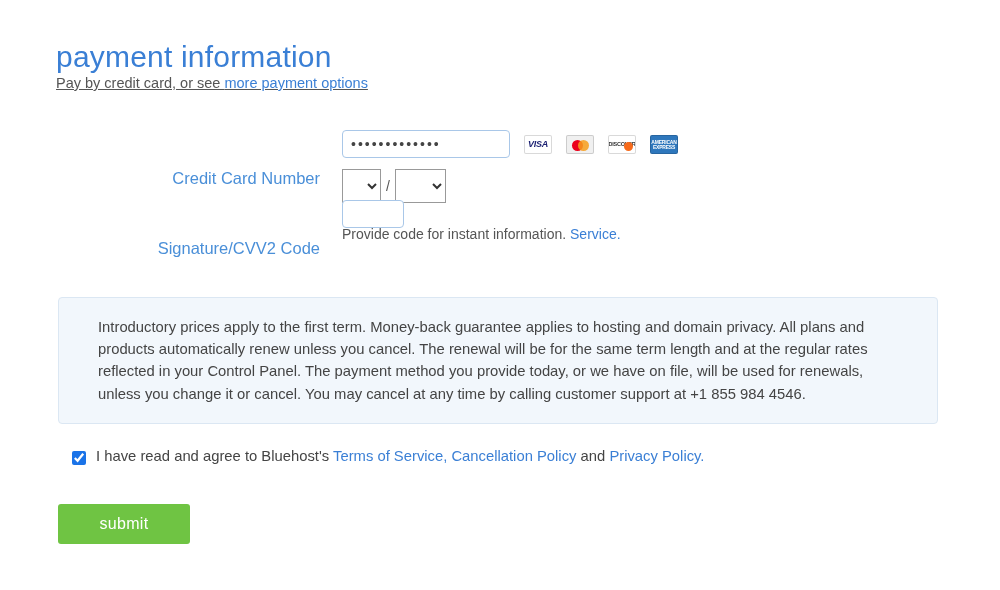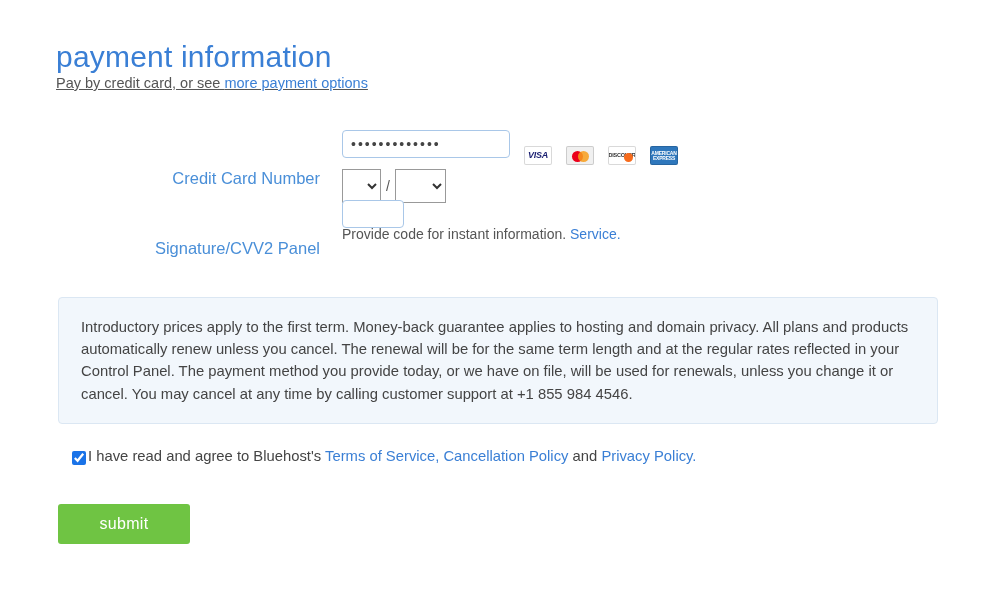--- a/index.html
+++ b/index.html
@@ -78,21 +78,21 @@
   input.cc {
     width: 168px;
     letter-spacing: 2px;
   }
   input.cvv {
     width: 62px;
   }
   .cards {
     position: absolute;
     left: 524px;
-    top: 16px;
+    top: 5px;
     display: flex;
     gap: 14px;
   }
   .card-logo {
     width: 28px;
     height: 19px;
     border-radius: 2px;
     font-size: 6px;
     font-weight: bold;
     color: #fff;
@@ -136,32 +136,32 @@
   }
   .hint a { color: #3a7fd5; text-decoration: none; }
   .notice {
     position: absolute;
     left: 58px;
     top: 297px;
     width: 880px;
     background: #f2f7fc;
     border: 1px solid #dbe7f3;
     border-radius: 4px;
-    padding: 18px 22px;
+    padding: 18px 39px;
     font-size: 14.8px;
     line-height: 1.5;
     color: #444;
   }
   .agree {
     position: absolute;
     left: 72px;
     top: 448px;
     display: flex;
     align-items: flex-start;
-    gap: 2px;
+    gap: 10px;
     font-size: 14.8px;
     color: #444;
   }
   .agree input[type=checkbox] {
     width: 14px;
     height: 14px;
     margin: 3px 0 0 0;
     accent-color: #1a73e8;
   }
   .agree a { color: #3a7fd5; text-decoration: none; }
@@ -222,21 +222,21 @@
           </select>
           <span class="exp-sep">/</span>
           <select class="exp-select">
             <option>2029</option>
           </select>
         </div>
       </div>
     </div>
 
     <div class="row">
-      <div class="label">Signature/CVV2 Panel</div>
+      <div class="label">Signature/CVV2 Code</div>
       <div class="field">
         <input class="text cvv" type="text" value="" style="">
       </div>
     </div>
 
     <div class="hint">
       <span>Provide code for instant information. </span><a href="#">Service.</a>
     </div>
 
   </div>

